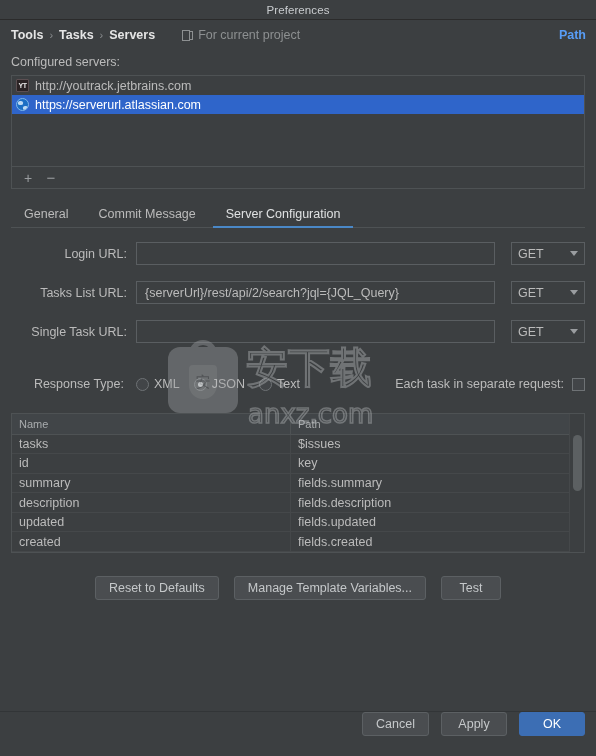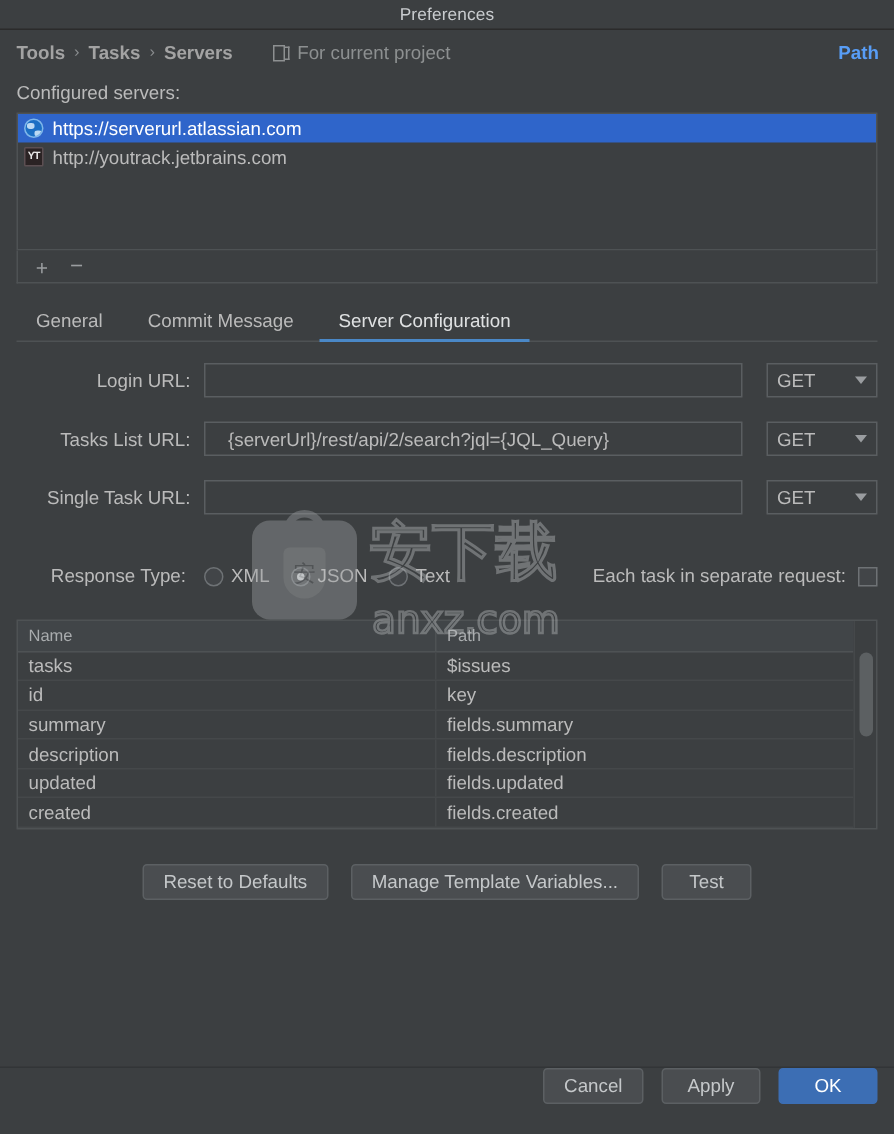--- a/index.html
+++ b/index.html
@@ -34,21 +34,21 @@
   .crumbrow {
     height: 30px;
     display: flex;
     align-items: center;
     padding: 0 10px 0 11px;
     background: #3c3f41;
   }
   .crumb {
     font-size: 12.5px;
     font-weight: bold;
-    color: #a3a3a3;
+    color: #e5e5e5;
     white-space: nowrap;
   }
   .crumb-sep {
     color: #8a8d8f;
     font-size: 11px;
     margin: 0 6px;
     font-weight: normal;
   }
   .forproject {
     display: flex;
@@ -213,21 +213,21 @@
     flex: none;
   }
   .finput {
     flex: 1;
     height: 23px;
     background: #3c3f41;
     border: 1px solid #5a5e61;
     color: #bbbbbb;
     font-family: "Liberation Sans", sans-serif;
     font-size: 12.5px;
-    padding: 0 15px;
+    padding: 0 8px;
     outline: none;
   }
   .combo {
     width: 74px;
     height: 23px;
     margin-left: 16px;
     border: 1px solid #5a5e61;
     background: #3c3f41;
     display: flex;
     align-items: center;
@@ -487,29 +487,29 @@
   </div>
 
   <span class="reset-link">Path</span>
 </div>
 
 <div class="content">
 
   <div class="section-label">Configured servers:</div>
 
   <div class="listbox">
-    <div class="srv-row sel">
-      <span class="globe-ico"></span>
-      <span>https://serverurl.atlassian.com</span>
-    </div>
     <div class="srv-row">
       <span class="yt-ico">
         <span>YT</span>
       </span>
       <span>http://youtrack.jetbrains.com</span>
+    </div>
+    <div class="srv-row sel">
+      <span class="globe-ico"></span>
+      <span>https://serverurl.atlassian.com</span>
     </div>
   </div>
 
   <div class="list-toolbar">
     <div class="tbtn">+</div>
     <div class="tbtn minus">−</div>
   </div>
 
   <div class="tabstrip">
     <div class="tab">General</div>

